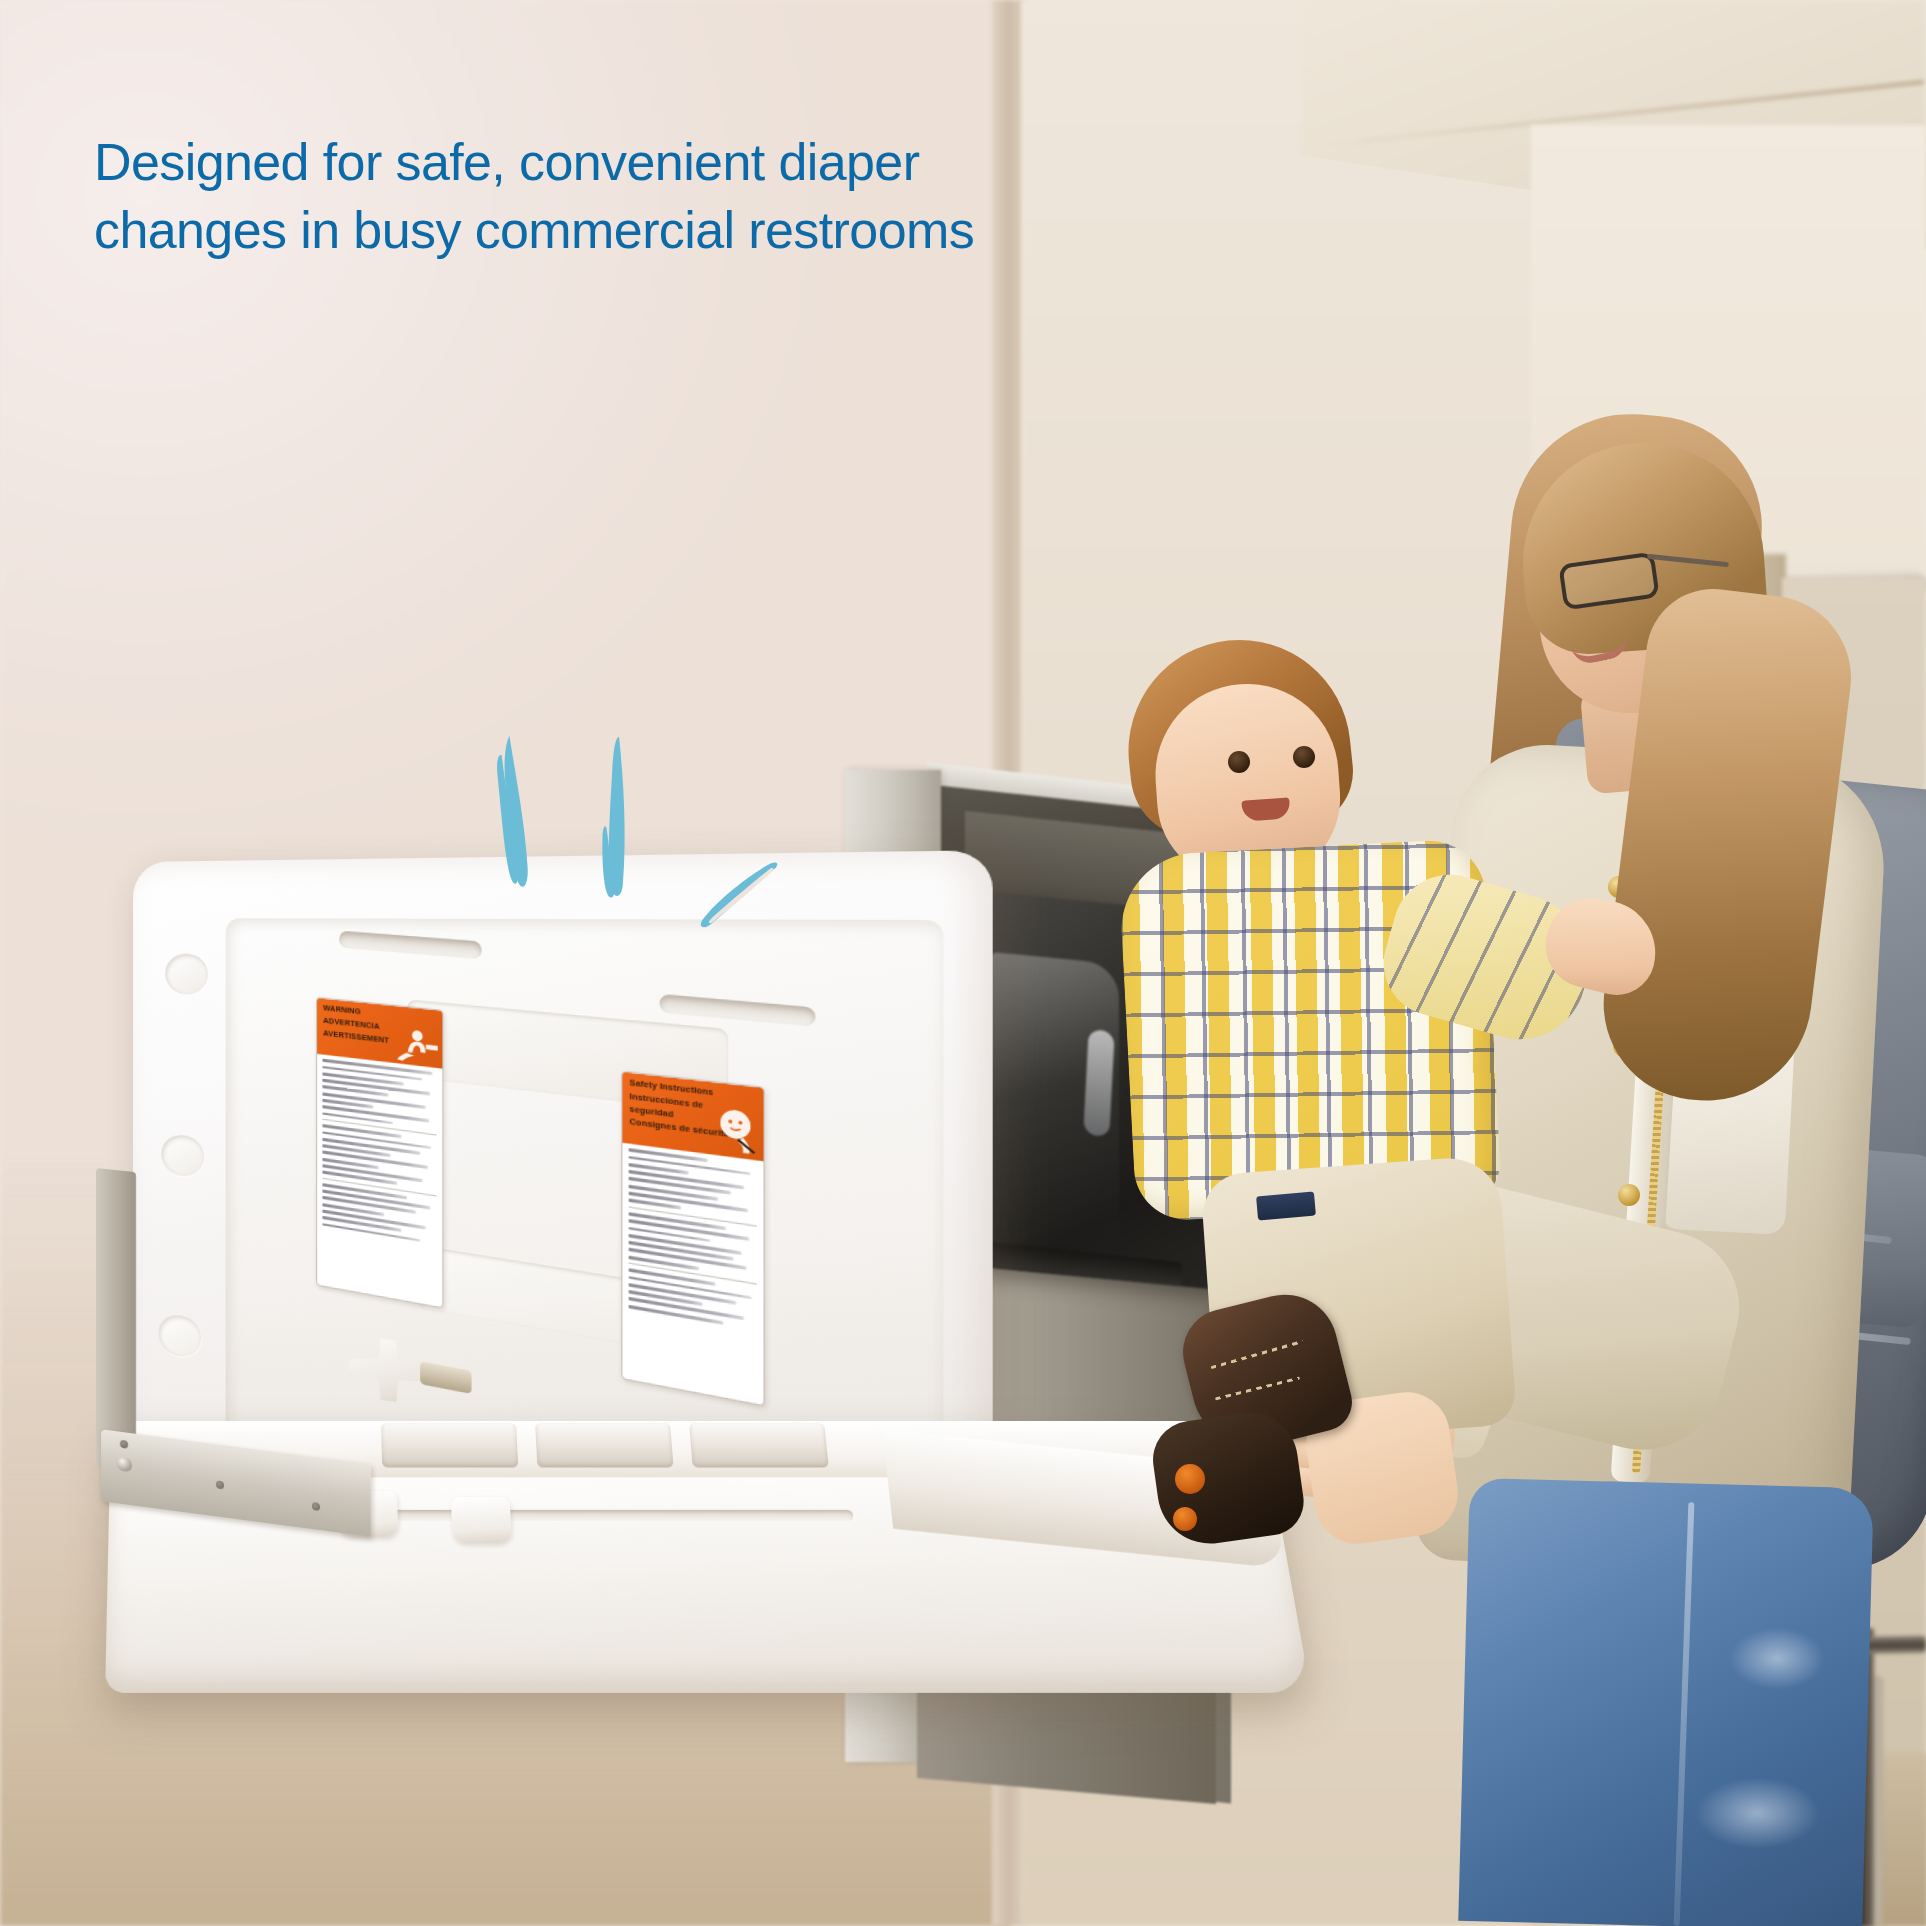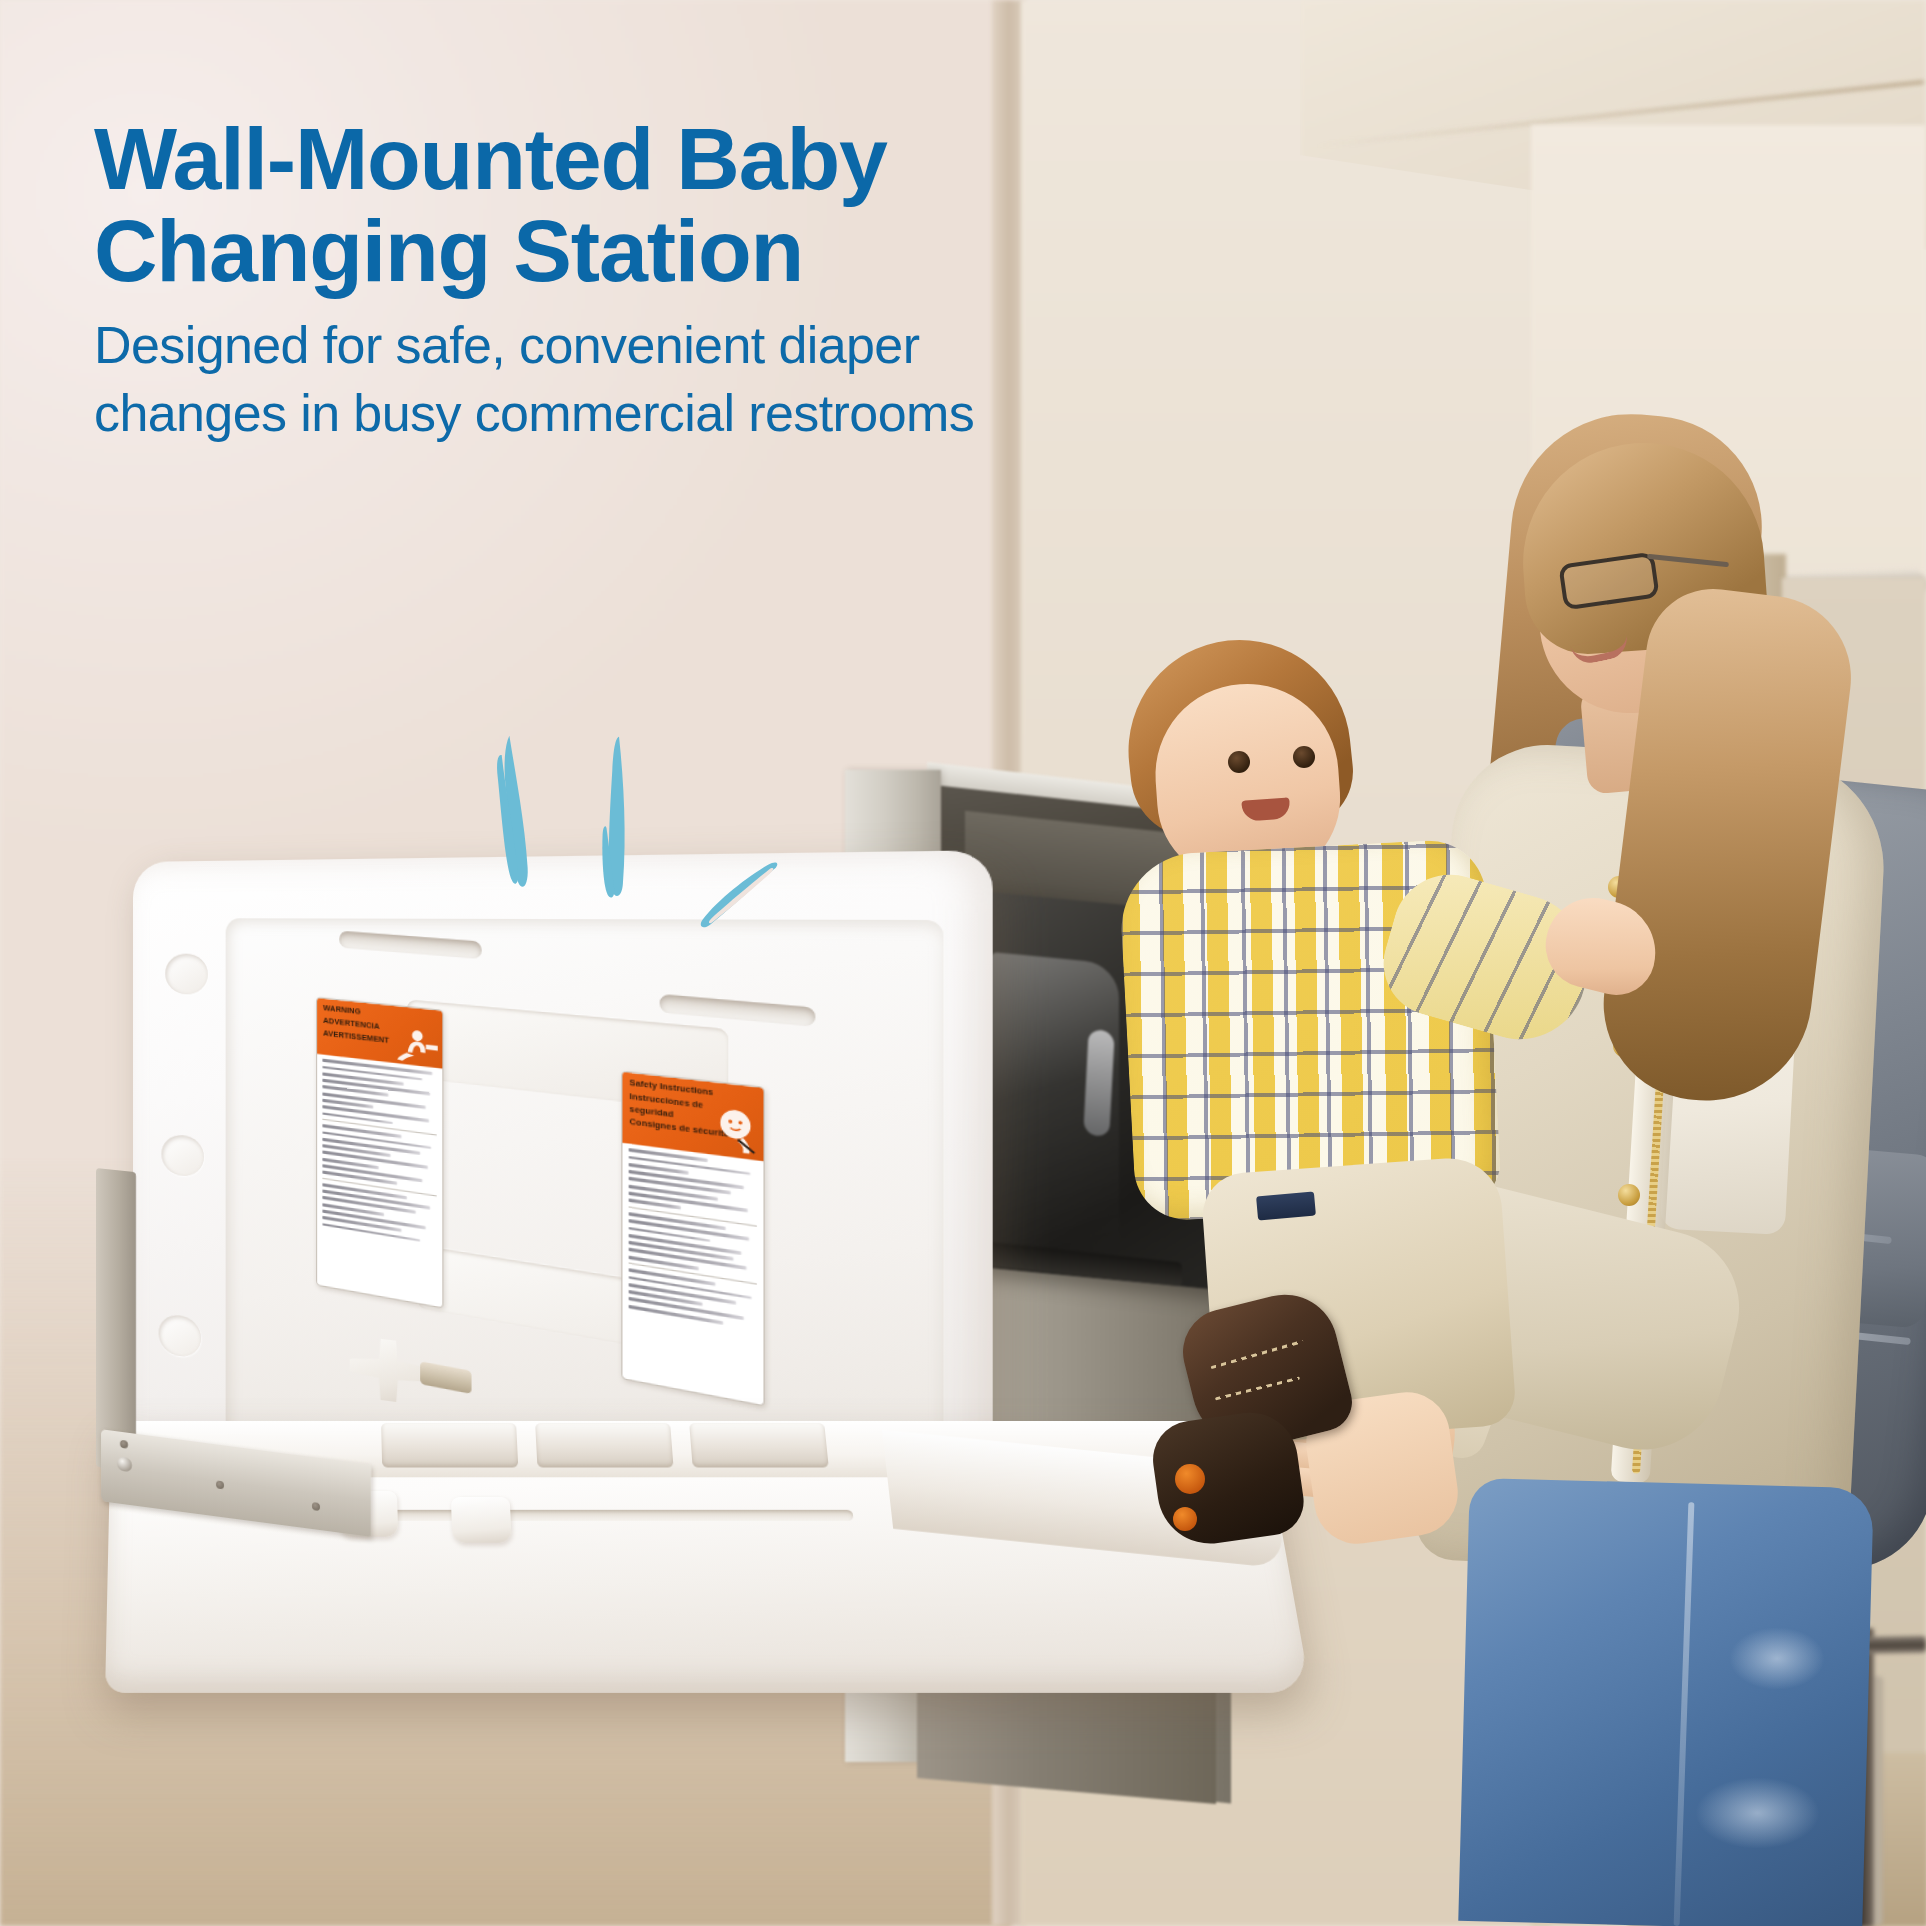--- a/index.html
+++ b/index.html
@@ -512,22 +512,20 @@
   <div class="wall-far soft-bg"></div>
   <div class="bar-rail soft-bg"></div>
   <div class="doorframe soft-bg"></div>
   <div class="door-dark soft-bg"></div>
   <div class="floor-strip soft-bg"></div>
   <div class="pipe-white soft-bg"></div>
   <div class="pipe-v soft-bg"></div>
   <div class="pipe-h soft-bg"></div>
 
   <div class="headline">
-    <h1>Wall-Mounted Baby
-Changing Station</h1>
     <p>Designed for safe, convenient diaper
 changes in busy commercial restrooms</p>
   </div>
 
   <svg class="sparkles" viewBox="0 0 640 420">
     <path d="M38 8 C52 96, 70 188, 76 282 C78 318, 66 330, 58 316 C44 292, 38 196, 30 112 C26 70, 28 28, 38 8 Z" fill="#6bbcd6"></path>
     <path d="M22 48 C30 120, 48 214, 56 292 C58 314, 50 322, 44 310 C30 282, 22 176, 14 96 C10 62, 14 46, 22 48 Z" fill="#6bbcd6"></path>
     <path d="M266 10 C276 104, 282 216, 274 316 C272 344, 258 348, 252 330 C240 292, 246 176, 252 80 C254 40, 258 12, 266 10 Z" fill="#6bbcd6"></path>
     <path d="M240 200 C246 244, 252 292, 256 326 C258 344, 248 350, 242 338 C232 316, 230 250, 232 210 C233 196, 238 192, 240 200 Z" fill="#6bbcd6"></path>
     <path d="M592 282 C556 312, 498 366, 456 400 C440 412, 430 404, 440 390 C470 350, 534 300, 576 276 C592 267, 600 272, 592 282 Z" fill="#6bbcd6"></path>

